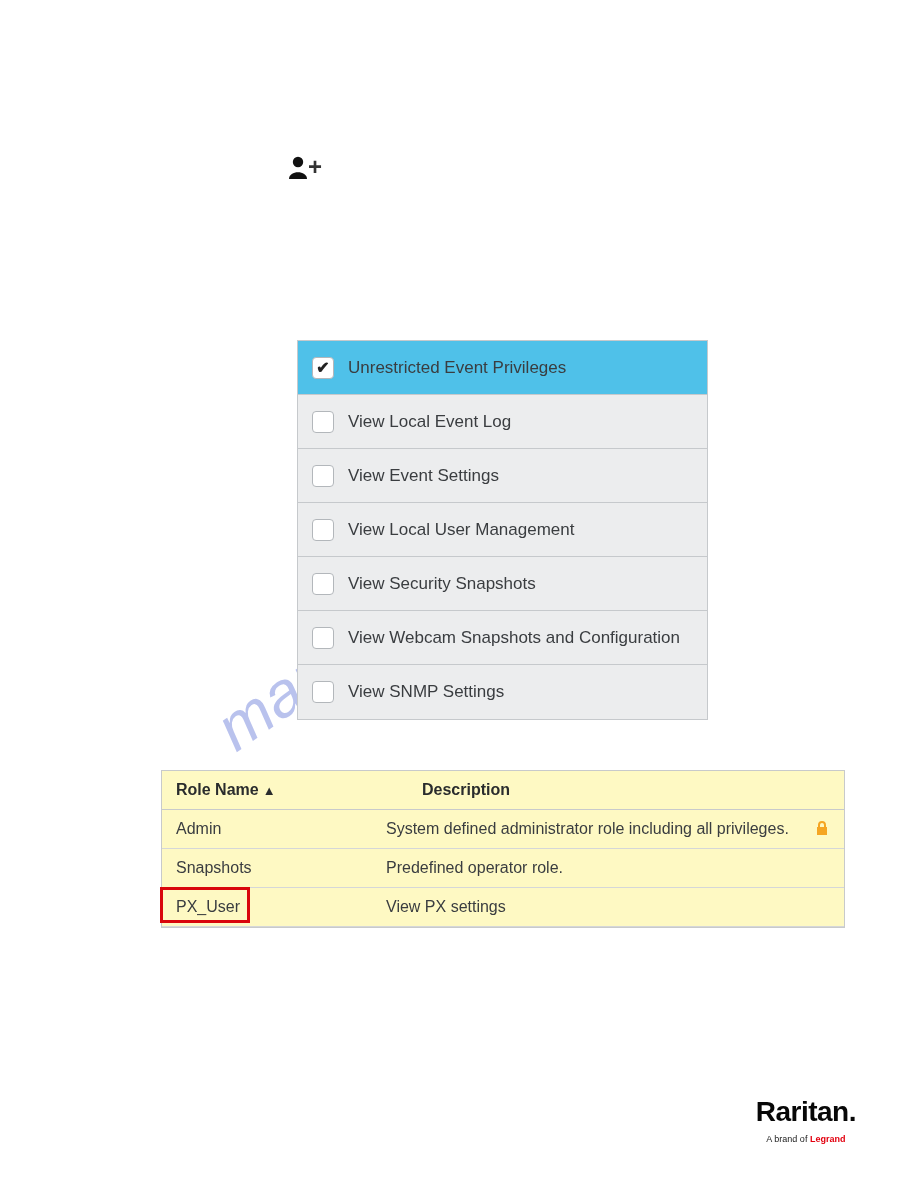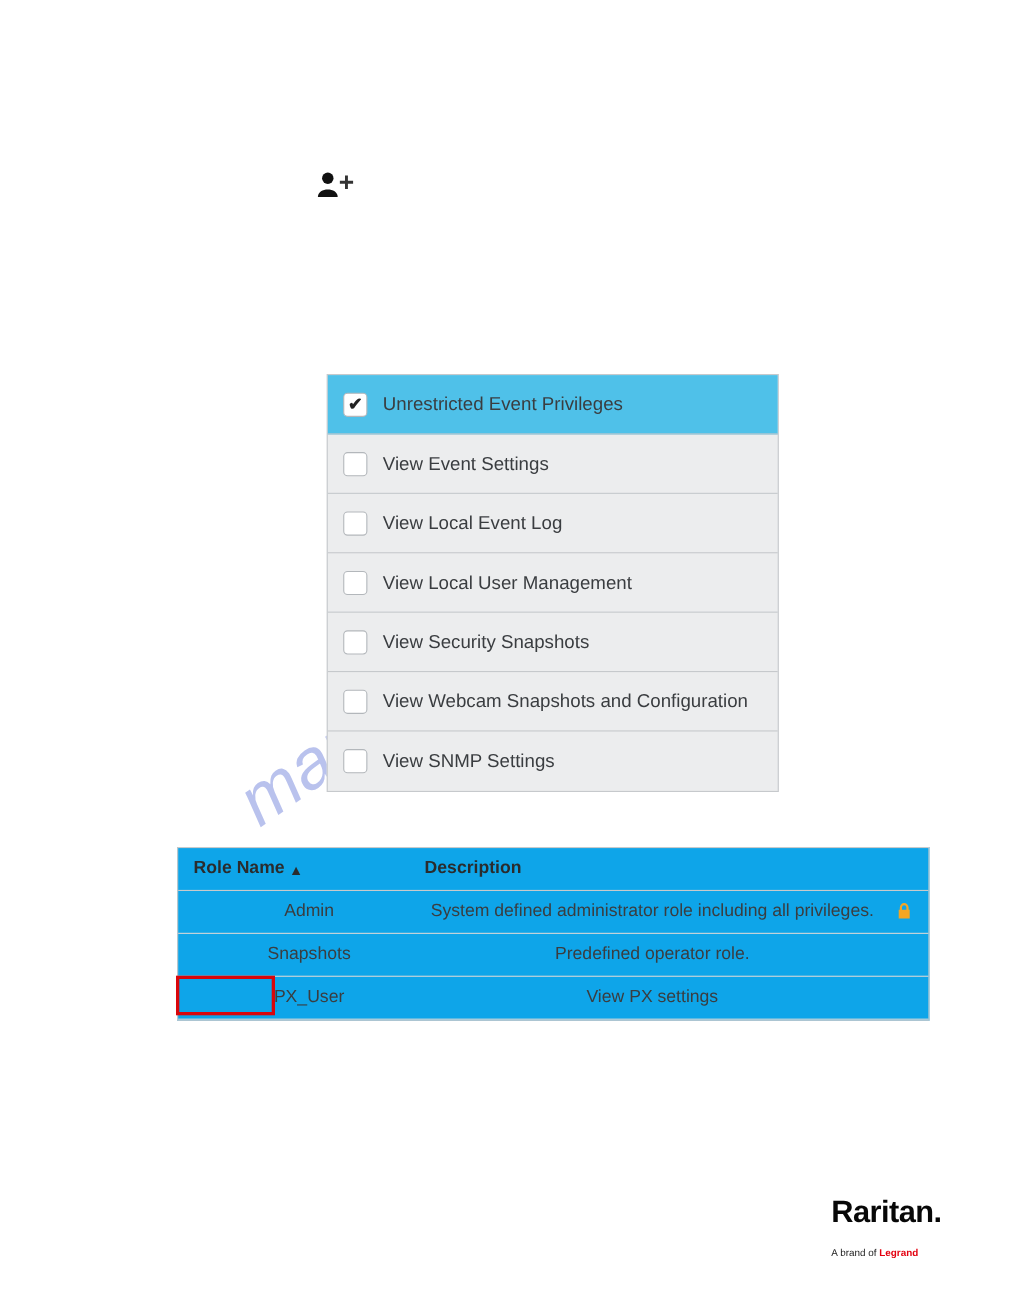--- a/index.html
+++ b/index.html
@@ -54,42 +54,41 @@
   }
   .cb .check { font-size: 16px; color: #222; font-weight: 900; }
   .priv-label { font-size: 17px; color: #3a3d40; }
 
   .roles-table {
     position: absolute;
     top: 770px;
     left: 161px;
     width: 684px;
     border: 1px solid #c8cacb;
-    background: #0ea5e9;
+    background: #fef9c3;
   }
   .roles-header {
     display: flex;
     border-bottom: 1px solid #c8cacb;
     padding: 10px 14px 10px 14px;
     font-weight: 700;
     font-size: 16px;
     color: #2a2c2d;
   }
   .col-name { width: 210px; display:flex; align-items:center; }
-  .col-desc { flex: 1; }
+  .col-desc { flex: 1; margin-left: 36px; }
   .sort-tri { margin-left: 4px; font-size: 13px; }
   .roles-row {
     display: flex;
     align-items: center;
     padding: 10px 14px;
     border-bottom: 1px solid #d5d7d8;
     font-size: 16px;
     color: #3a3d40;
     position: relative;
-    text-align: center;
   }
   .roles-row:last-child { border-bottom: none; padding-bottom: 16px; }
   .lock-icon {
     position: absolute;
     right: 14px;
     top: 10px;
     color: #f5a623;
     font-size: 16px;
   }
   .hl-box {
@@ -105,24 +104,24 @@
   }
   
   .roles-header, .roles-row { }
   .roles-table .col-name-cell { width: 210px; }
   .roles-table .col-desc-cell { flex: 1; padding-right: 30px; }
 
   .brand {
     position: absolute;
     bottom: 44px;
     right: 62px;
-    text-align: left;
+    text-align: center;
   }
   .brand-main { font-size: 28px; font-weight: 900; letter-spacing: -0.5px; color: #070707; line-height: 1; }
-  .brand-sub { font-size: 9px; color: #222; margin-top: 18px; }
+  .brand-sub { font-size: 9px; color: #222; margin-top: 8px; }
   .brand-sub .red { color: #e3000f; font-weight: bold; }
 
   .watermark {
     position: absolute;
     top: 330px;
     left: 160px;
     width: 560px;
     height: 560px;
     pointer-events: none;
     opacity: 0.42;
@@ -150,25 +149,25 @@
 
 <div class="priv-list">
   <div class="priv-row selected">
     <span class="cb">
         <span class="check">✔</span>
       </span>
     <span class="priv-label">Unrestricted Event Privileges</span>
   </div>
   <div class="priv-row">
     <span class="cb"></span>
+    <span class="priv-label">View Local Event Log</span>
+  </div>
+  <div class="priv-row">
+    <span class="cb"></span>
     <span class="priv-label">View Event Settings</span>
-  </div>
-  <div class="priv-row">
-    <span class="cb"></span>
-    <span class="priv-label">View Local Event Log</span>
   </div>
   <div class="priv-row">
     <span class="cb"></span>
     <span class="priv-label">View Local User Management</span>
   </div>
   <div class="priv-row">
     <span class="cb"></span>
     <span class="priv-label">View Security Snapshots</span>
   </div>
   <div class="priv-row">

